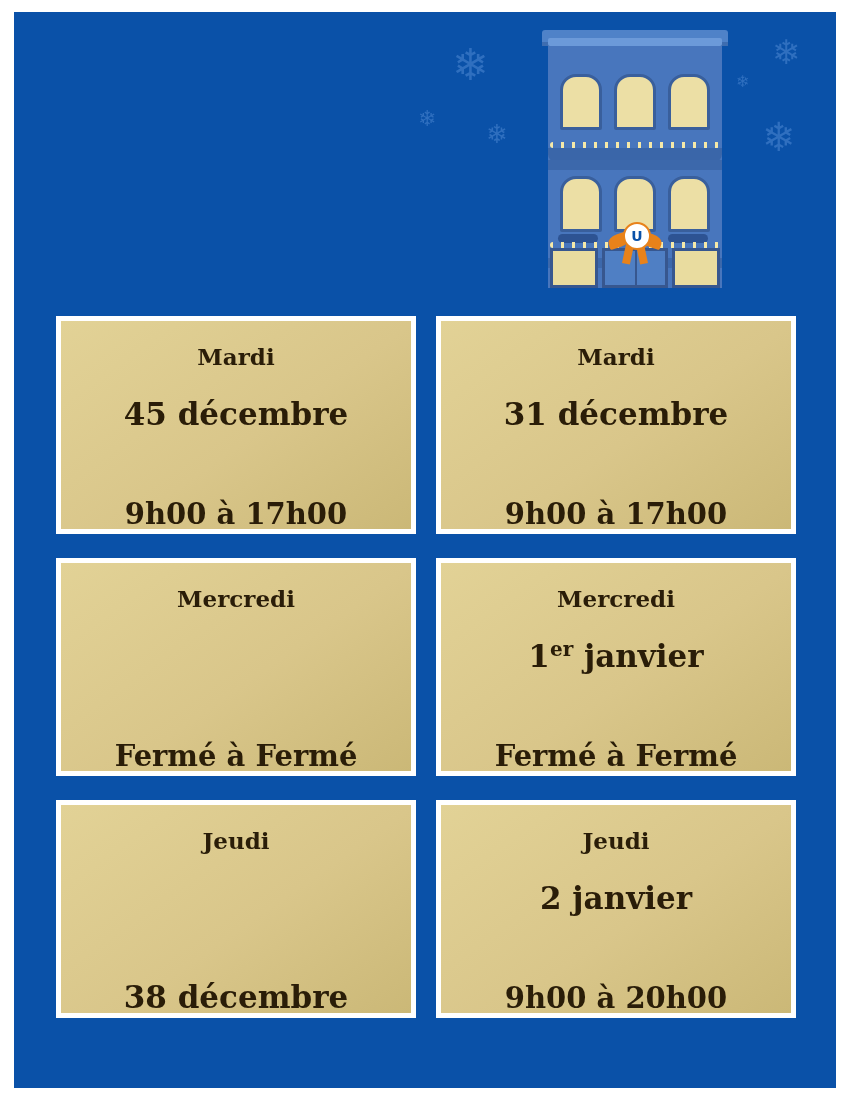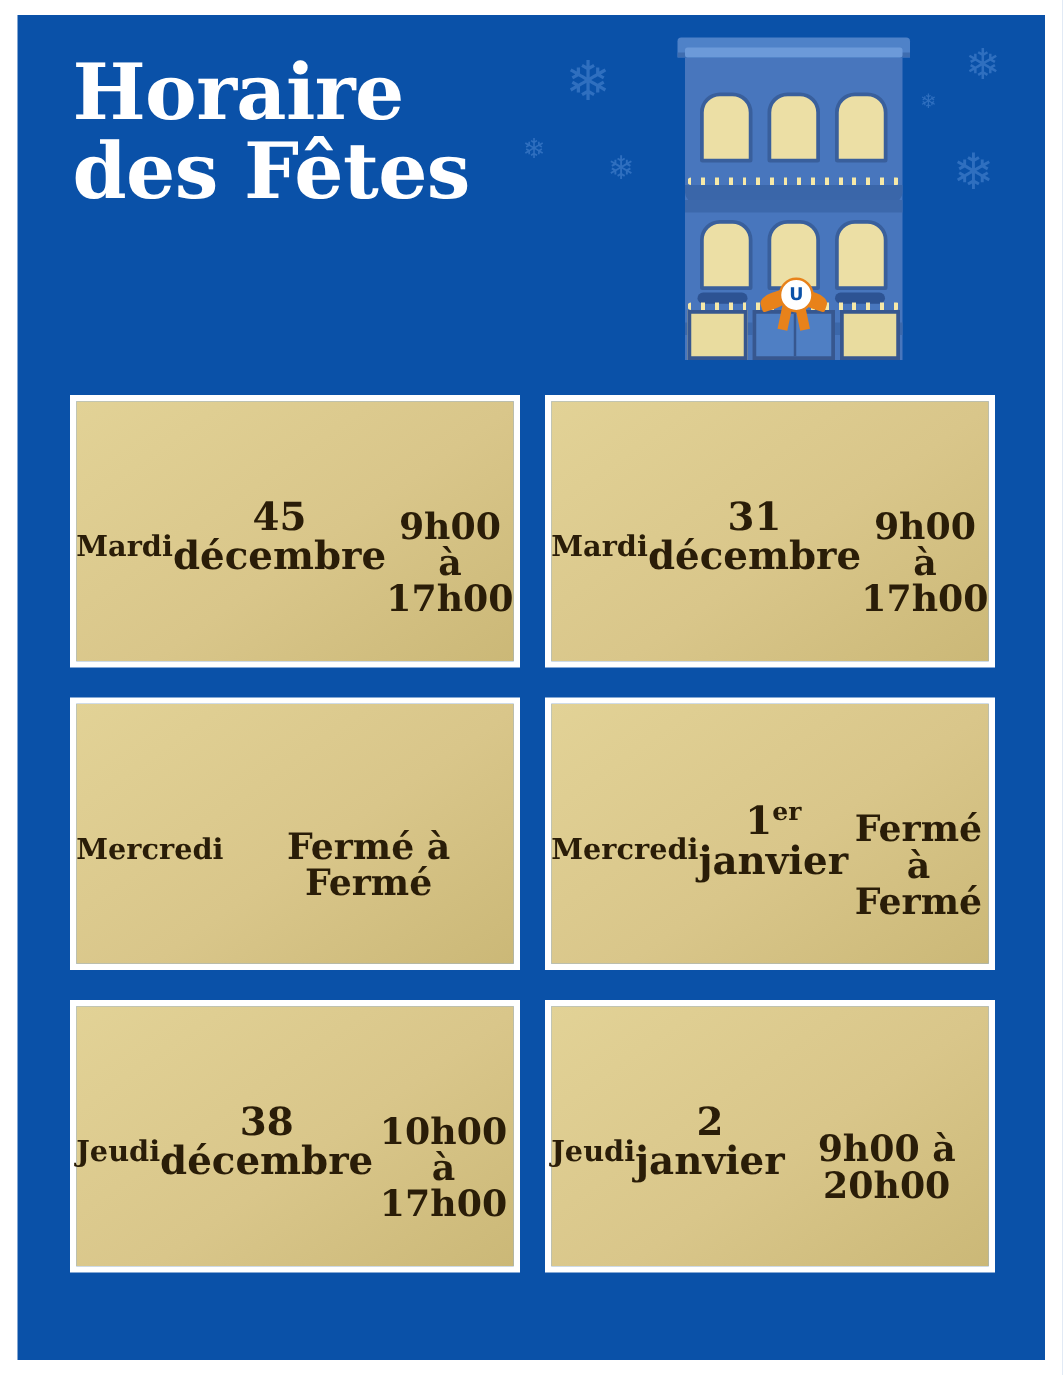--- a/index.html
+++ b/index.html
@@ -171,20 +171,21 @@
     justify-content: space-between;
     margin-bottom: 24px;
   }
   .card {
     width: 360px;
     height: 218px;
     background: linear-gradient(145deg, #e2d296 0%, #d9c68a 55%, #cbb877 100%);
     border: 5px solid #ffffff;
     box-sizing: border-box;
     display: flex;
+    flex-direction: column;
     align-items: center;
     justify-content: space-between;
     color: #2a1d08;
     text-align: center;
   }
   .card .day {
     font-family: "DejaVu Serif", serif;
     font-weight: bold;
     font-size: 23px;
     margin-top: 24px;
@@ -215,24 +216,20 @@
 <div class="poster">
   <div class="poster-bg"></div>
 
   <div class="snow s1">❄</div>
   <div class="snow s2">❄</div>
   <div class="snow s3">❄</div>
   <div class="snow s4">❄</div>
   <div class="snow s5">❄</div>
   <div class="snow s6">❄</div>
 
-  <div class="title">
-    <span class="line">Horaire</span>
-    <span class="line">des Fêtes</span>
-  </div>
 
   <div class="store">
     <div class="body"></div>
     <div class="roof"></div>
     <div class="roof-cap"></div>
 
     <div class="win w-r1 c1"></div>
     <div class="win w-r1 c2"></div>
     <div class="win w-r1 c3"></div>
 
@@ -290,21 +287,20 @@
         <div class="day">Mercredi</div>
         <div class="date"><span>1</span><sup>er</sup><span> janvier</span></div>
         <div class="hours">Fermé à Fermé</div>
       </div>
     </div>
 
     <div class="row">
       <div class="card">
         <div class="day">Jeudi</div>
         <div class="date">38 décembre</div>
-        <div class="hours">10h00 à 17h00</div>
       </div>
       <div class="card">
         <div class="day">Jeudi</div>
         <div class="date">2 janvier</div>
         <div class="hours">9h00 à 20h00</div>
       </div>
     </div>
 
   </div>
 </div>

